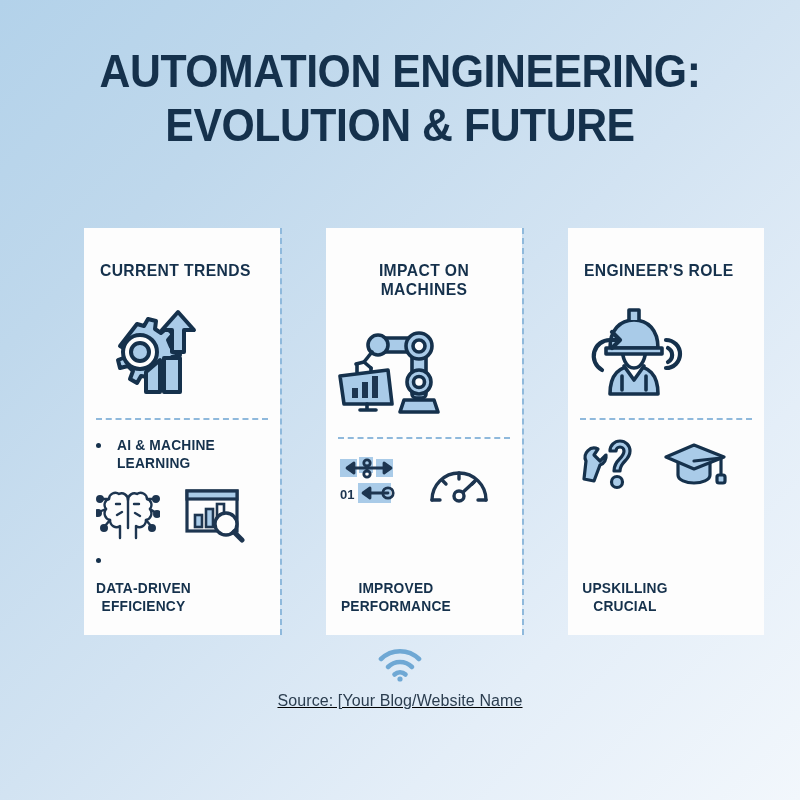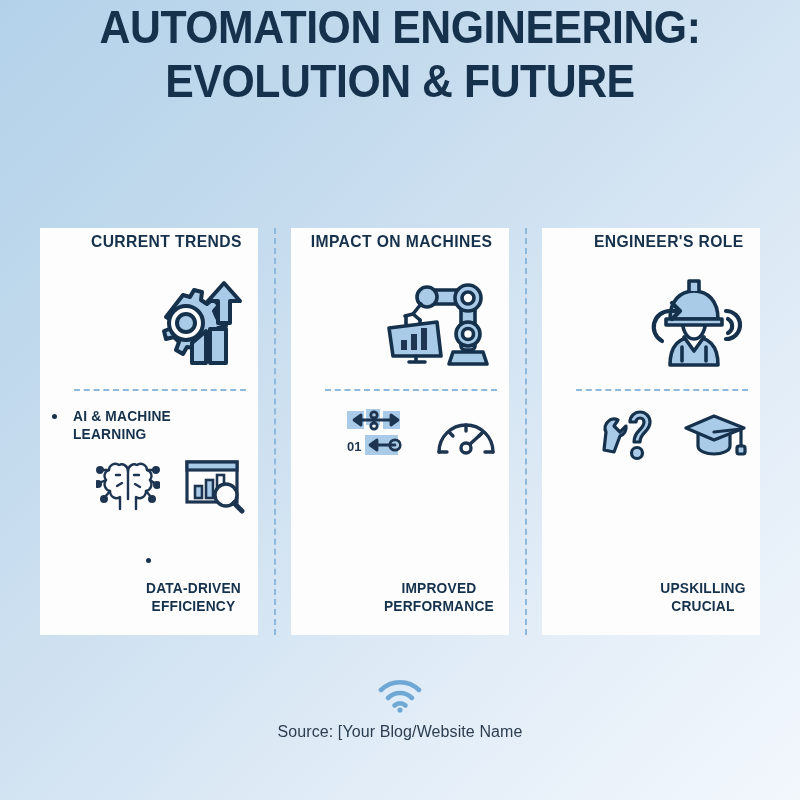--- a/index.html
+++ b/index.html
@@ -11,20 +11,21 @@
   }
 
   body {
     font-family: "Liberation Sans", sans-serif;
     background: linear-gradient(135deg, #b3d2ea 0%, #bfd8ec 22%, #d2e3f2 50%, #e4eef8 75%, #f2f7fc 100%);
     position: relative;
   }
 
   
   .title-block {
+    padding-top: 44px;
     text-align: center;
   }
   .title-line {
     font-family: "Liberation Sans Narrow", "Liberation Sans", sans-serif;
     font-weight: 700;
     font-size: 46px;
     line-height: 1.18;
     letter-spacing: -0.5px;
     color: #15314c;
     text-transform: uppercase;
@@ -40,22 +41,23 @@
     height: 407px;
     display: flex;
     align-items: stretch;
   }
   .card {
     width: 218px;
     background: #fdfdfd;
     position: relative;
     display: flex;
     flex-direction: column;
-    align-items: flex-end;
-    padding: 4px 12px 14px;
+    align-items: flex-start;
+    padding: 33px 12px 14px;
+    margin-left: 44px;
   }
   .divider-gap {
     flex: 1;
     display: flex;
     justify-content: center;
     align-items: stretch;
   }
   .vdivider {
     width: 0;
     border-left: 2px dashed #8fb9dc;
@@ -129,22 +131,23 @@
     margin-top: auto;
     padding-bottom: 6px;
     text-align: center;
     flex-direction: column;
   }
 
   
   .footer {
     position: absolute;
     left: 0; right: 0;
-    top: 679px;
+    top: 648px;
     text-align: center;
+    text-decoration: underline;
   }
   .wifi-wrap { display: flex; justify-content: center; }
   .source-text {
     margin-top: 10px;
     font-family: "Liberation Sans", sans-serif;
     font-size: 16px;
     color: #2b3d4f;
     letter-spacing: 0.1px;
   }
 </style>

